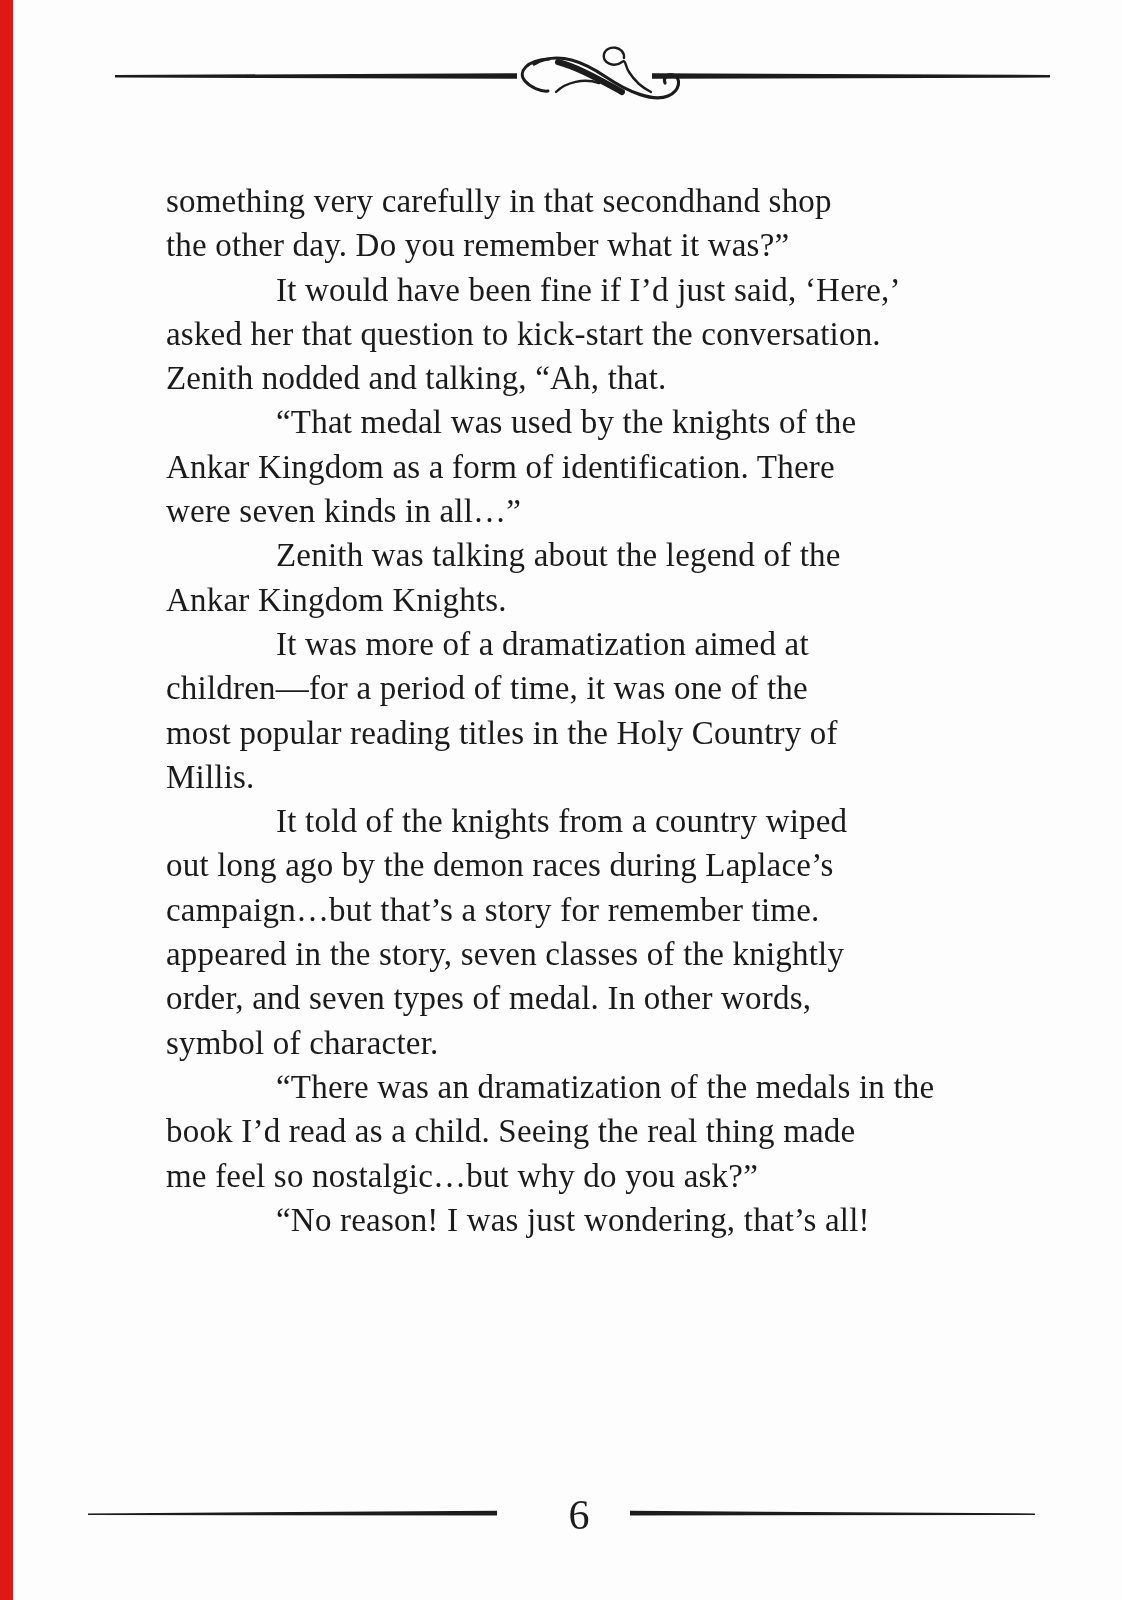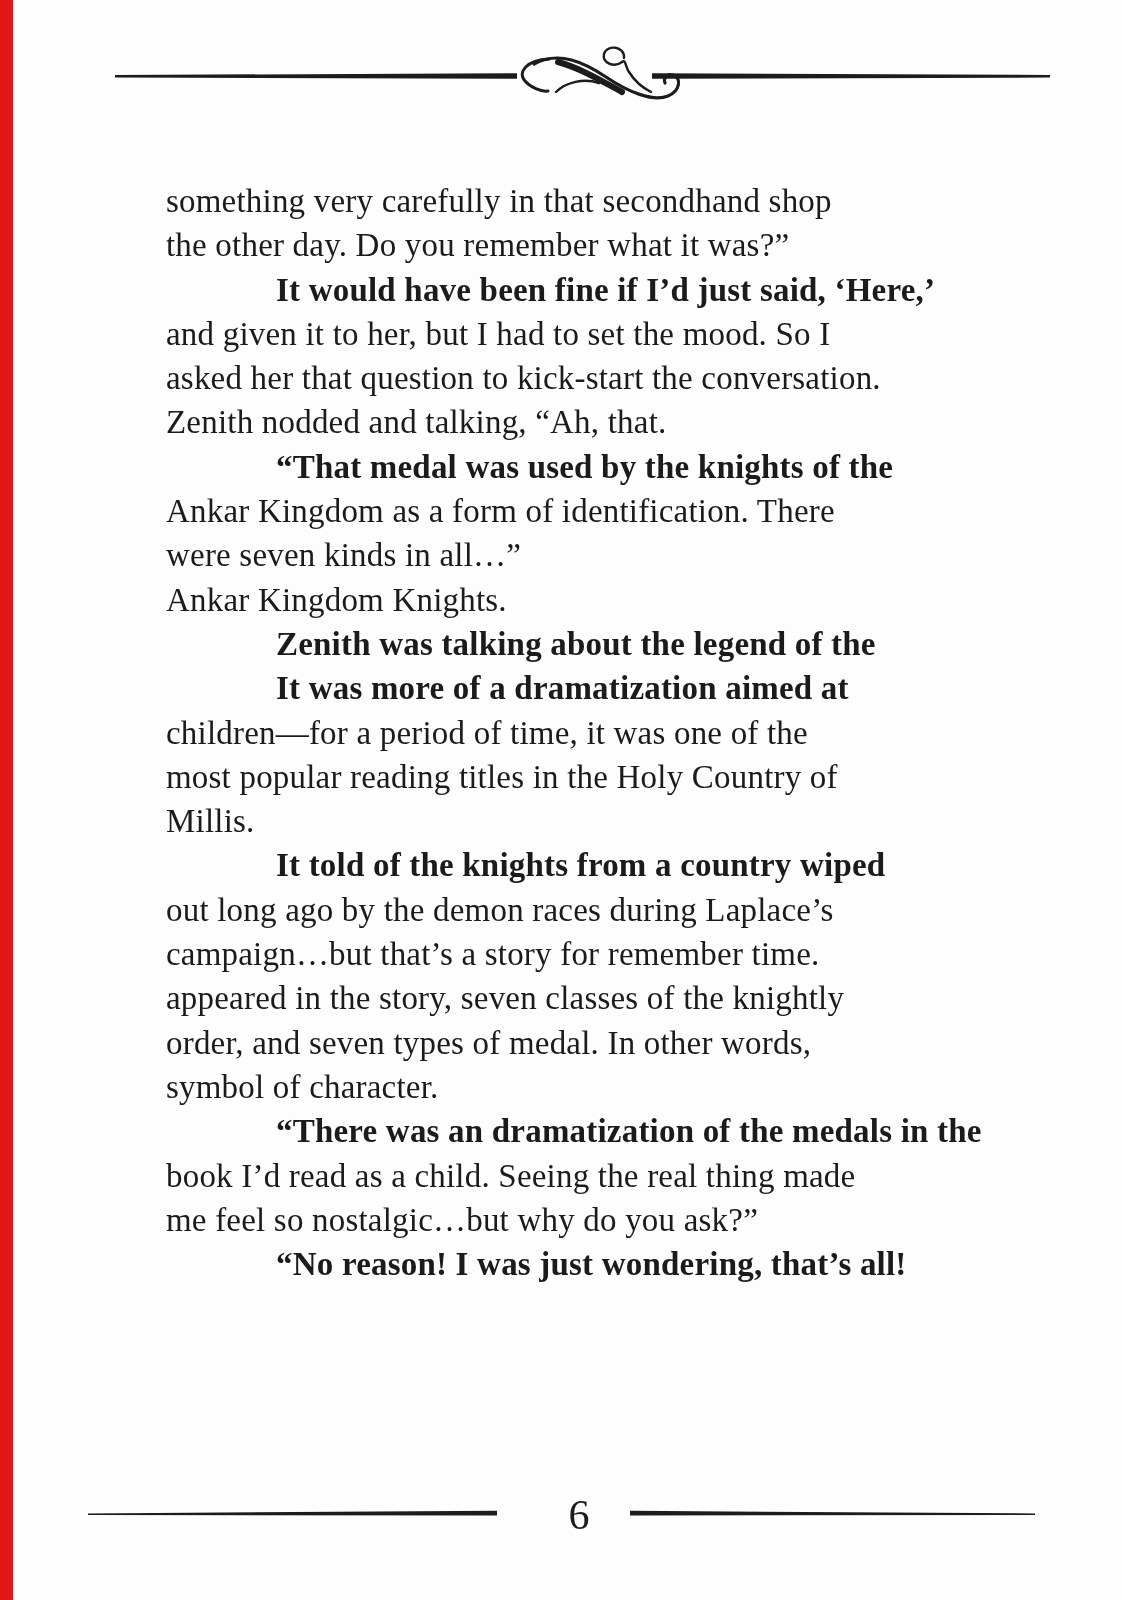--- a/index.html
+++ b/index.html
@@ -31,21 +31,21 @@
   .orn{stroke:var(--ink);fill:none;stroke-linecap:round;}
   .text-block{
     position:absolute;left:166px;top:179px;
     width:820px;
     color:var(--text);
     font-size:33px;
     line-height:44.3px;
     letter-spacing:0.2px;
   }
   .line{white-space:nowrap;height:44.3px;}
-  .line.indent{padding-left:110px;font-weight:bold;}
+  .line.indent{padding-left:110px;}
   .pagenum{
     position:absolute;left:18px;top:1492px;
     width:1122px;
     text-align:center;
     font-size:42px;
     line-height:46px;
     color:var(--ink);
   }
 </style>
 </head>
@@ -64,28 +64,27 @@
       <path class="orn" stroke-width="6" d="M 558,62 C 580,68 600,80 622,92"></path>
       <path class="orn" stroke-width="2.4" d="M 624,58 C 625,46 607,44 604,54 C 602,63 614,68 622,62 C 626,59 625,66 629,72 C 634,80 643,88 651,92"></path>
       <path class="orn" stroke-width="2.4" d="M 556,92 C 566,82 584,78 599,83"></path>
     </g>
   </svg>
 
   <div class="text-block">
       <div class="line">something very carefully in that secondhand shop</div>
       <div class="line">the other day. Do you remember what it was?”</div>
       <div class="line indent">It would have been fine if I’d just said, ‘Here,’</div>
-      <div class="line">and given it to her, but I had to set the mood. So I</div>
       <div class="line">asked her that question to kick-start the conversation.</div>
       <div class="line">Zenith nodded and talking, “Ah, that.</div>
       <div class="line indent">“That medal was used by the knights of the</div>
       <div class="line">Ankar Kingdom as a form of identification. There</div>
       <div class="line">were seven kinds in all…”</div>
+      <div class="line indent">Zenith was talking about the legend of the</div>
       <div class="line">Ankar Kingdom Knights.</div>
-      <div class="line indent">Zenith was talking about the legend of the</div>
       <div class="line indent">It was more of a dramatization aimed at</div>
       <div class="line">children—for a period of time, it was one of the</div>
       <div class="line">most popular reading titles in the Holy Country of</div>
       <div class="line">Millis.</div>
       <div class="line indent">It told of the knights from a country wiped</div>
       <div class="line">out long ago by the demon races during Laplace’s</div>
       <div class="line">campaign…but that’s a story for remember time.</div>
       <div class="line">appeared in the story, seven classes of the knightly</div>
       <div class="line">order, and seven types of medal. In other words,</div>
       <div class="line">symbol of character.</div>

